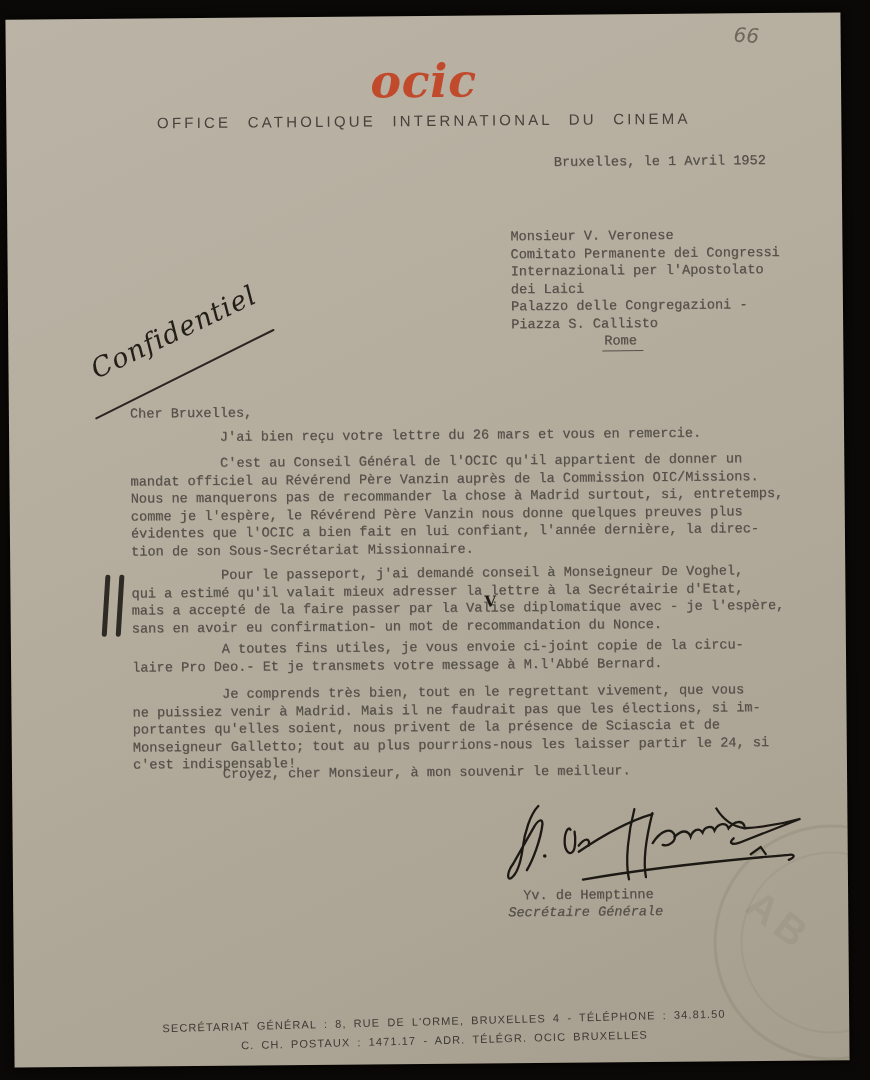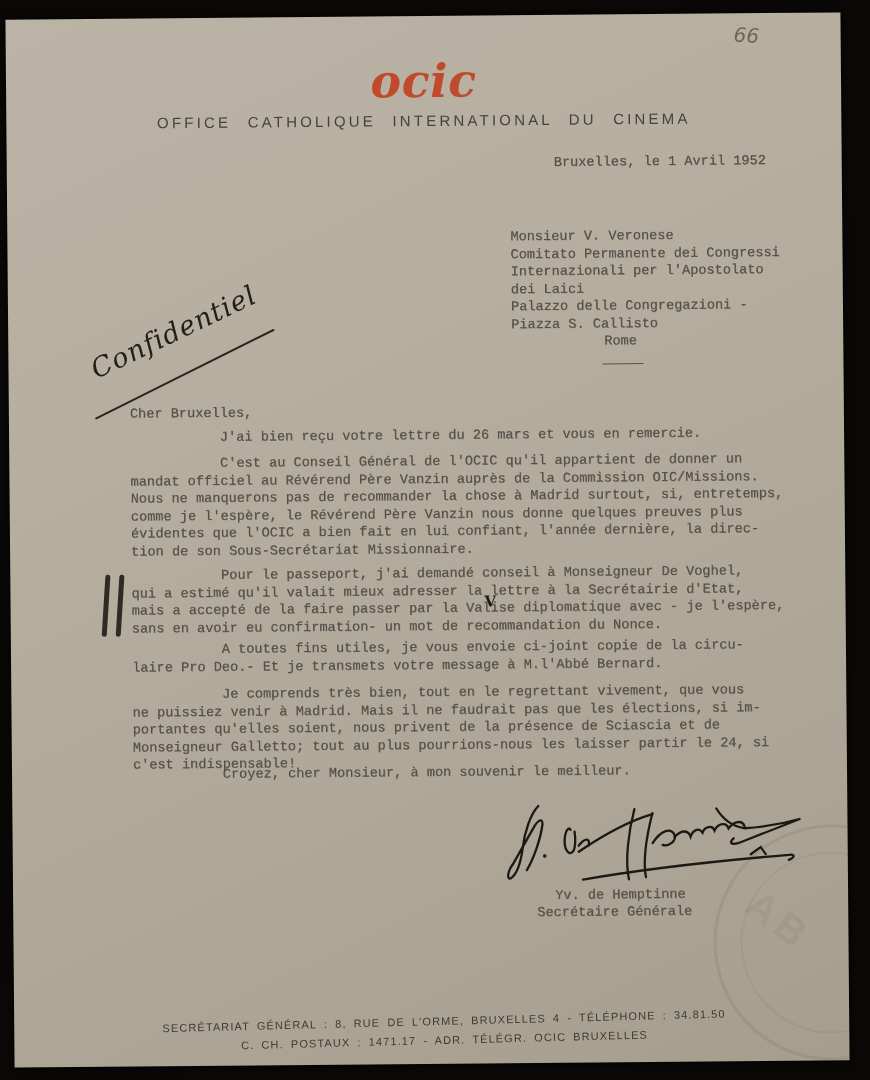--- a/index.html
+++ b/index.html
@@ -33,21 +33,21 @@
   }
   .orgname {
     position:absolute; left:0; top:96px; width:100%; text-align:center;
     font-family:"Liberation Sans", sans-serif; font-size:15px;
     letter-spacing:3.2px; word-spacing:9px; color:#46423b;
   }
   .dateline { left:547px; top:139px; }
   .recipient { left:503px; top:213px; }
   .rome {
     left:594px; top:318px; border-bottom:1.6px solid #55514a;
-    padding:0 6px 13px 2px;
+    padding:0 6px 0 2px;
   }
   .confid-text {
     position:absolute; left:84px; top:336px;
     font-family:"DejaVu Serif", serif; font-style:italic;
     font-size:27px; color:#221e18; transform:rotate(-25deg);
     transform-origin:0 50%; letter-spacing:1px;
   }
   .confid-line {
     position:absolute; left:86px; top:399px; width:200px; height:2.2px;
     background:#2a261f; transform:rotate(-26deg); transform-origin:0 0;
@@ -65,22 +65,22 @@
     position:absolute; width:5px; height:62px; background:#2e2a24;
     border-radius:3px; transform:rotate(4deg);
   }
   .margin-mark .bar:nth-child(2) { left:14px; }
   .correction-v {
     position:absolute; left:474px; top:577px;
     font-family:"DejaVu Serif", serif; font-weight:bold;
     font-size:15px; color:#1d1a15;
   }
   .signature-svg { position:absolute; left:470px; top:777px; }
-  .sig-name  { left:510px; top:872px;margin-left:32px; }
-  .sig-title { left:524px; top:889px; }
+  .sig-name  { left:510px; top:872px; }
+  .sig-title { left:495px; top:889px;font-style:italic; }
   .footer {
     position:absolute; left:30px; top:996px; width:800px; text-align:center;
     transform:rotate(-1deg);
     font-family:"Liberation Sans", sans-serif; font-size:11px;
     letter-spacing:1.1px; word-spacing:3px; color:#3e3b35; line-height:19px;
   }
   .emboss {
     position:absolute; left:700px; top:812px; width:230px; height:230px;
     border:3px solid rgba(72,64,52,0.10); border-radius:50%;
   }

